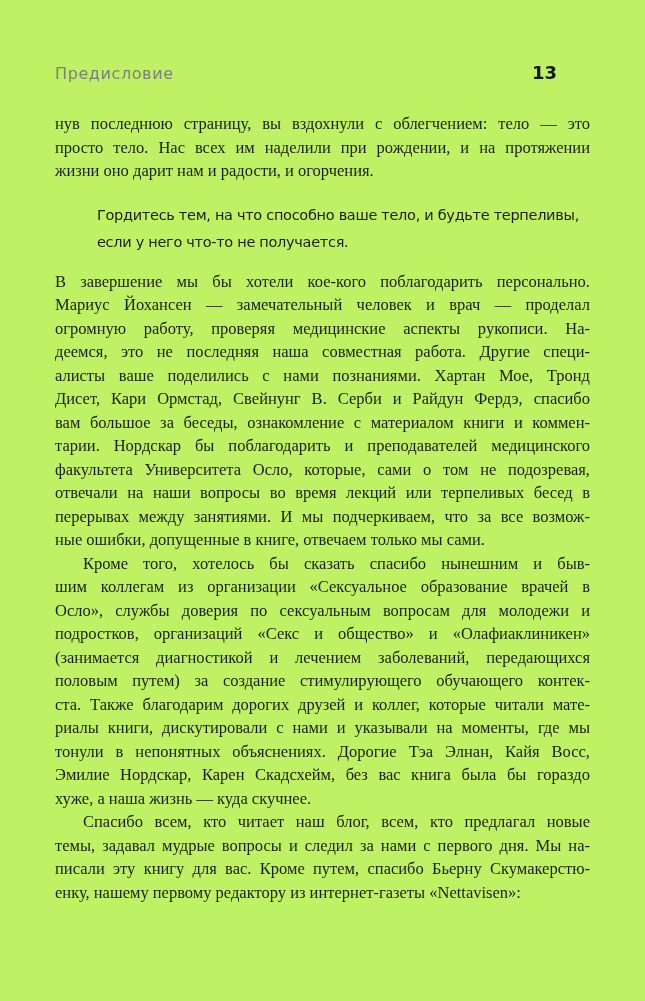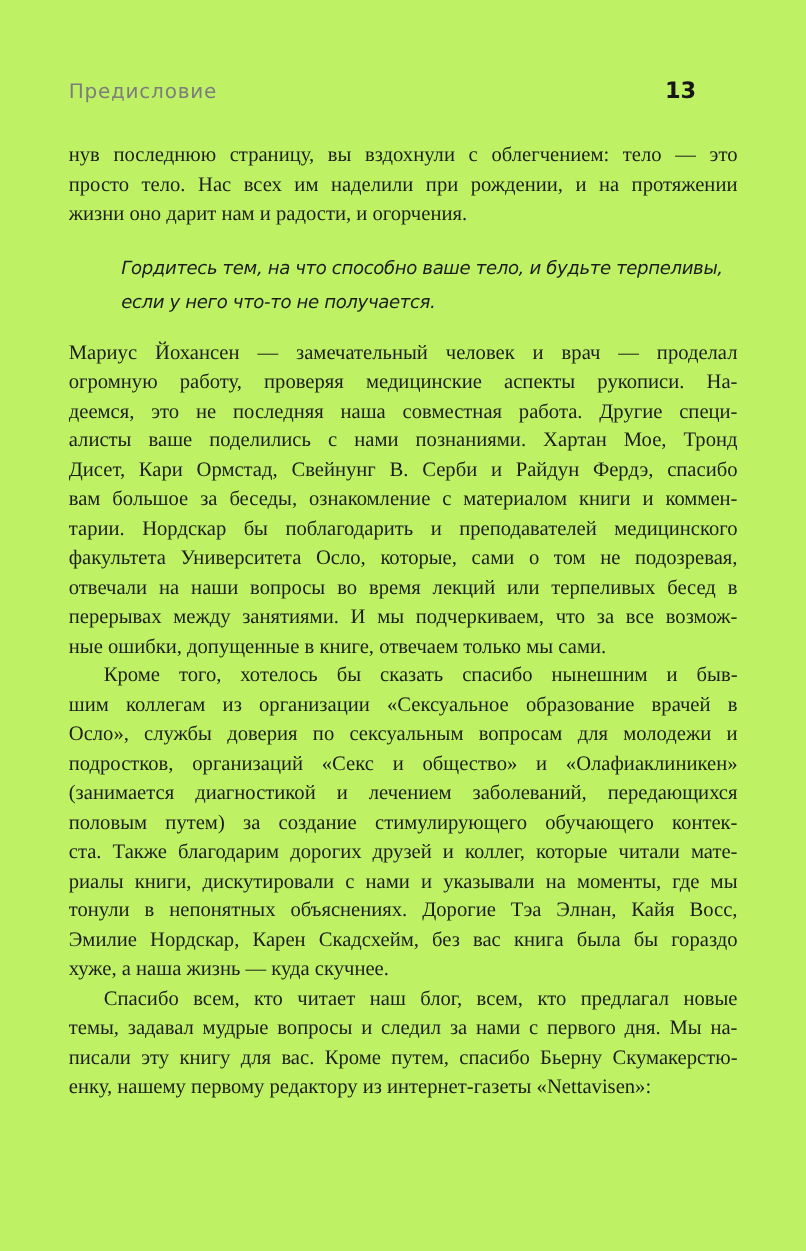--- a/index.html
+++ b/index.html
@@ -64,21 +64,20 @@
   .quote .line {
     height: 27px;
     line-height: 27px;
     font-size: 14.5px;
     letter-spacing: -0.3px;
     color: #1c1c1c;
     text-align: left;
     text-align-last: left;
     white-space: nowrap;
     overflow: visible;
-    font-style: italic;
   }
 </style>
 </head>
 <body>
 
 <div class="page">
   <div class="pagehead">
     <span class="running-title">Предисловие</span>
     <span class="page-number">13</span>
   </div>
@@ -86,20 +85,21 @@
       <div class="paragraph">
         <div class="line">нув последнюю страницу, вы вздохнули с облегчением: тело — это</div>
         <div class="line">просто тело. Нас всех им наделили при рождении, и на протяжении</div>
         <div class="line last">жизни оно дарит нам и радости, и огорчения.</div>
       </div>
       <div class="quote">
         <div class="line">Гордитесь тем, на что способно ваше тело, и будьте терпеливы,</div>
         <div class="line last">если у него что-то не получается.</div>
       </div>
       <div class="paragraph">
+        <div class="line">В завершение мы бы хотели кое-кого поблагодарить персонально.</div>
         <div class="line">Мариус Йохансен — замечательный человек и врач — проделал</div>
         <div class="line">огромную работу, проверяя медицинские аспекты рукописи. На-</div>
         <div class="line">деемся, это не последняя наша совместная работа. Другие специ-</div>
         <div class="line">алисты ваше поделились с нами познаниями. Хартан Мое, Тронд</div>
         <div class="line">Дисет, Кари Ормстад, Свейнунг В. Серби и Райдун Фердэ, спасибо</div>
         <div class="line">вам большое за беседы, ознакомление с материалом книги и коммен-</div>
         <div class="line">тарии. Нордскар бы поблагодарить и преподавателей медицинского</div>
         <div class="line">факультета Университета Осло, которые, сами о том не подозревая,</div>
         <div class="line">отвечали на наши вопросы во время лекций или терпеливых бесед в</div>
         <div class="line">перерывах между занятиями. И мы подчеркиваем, что за все возмож-</div>

